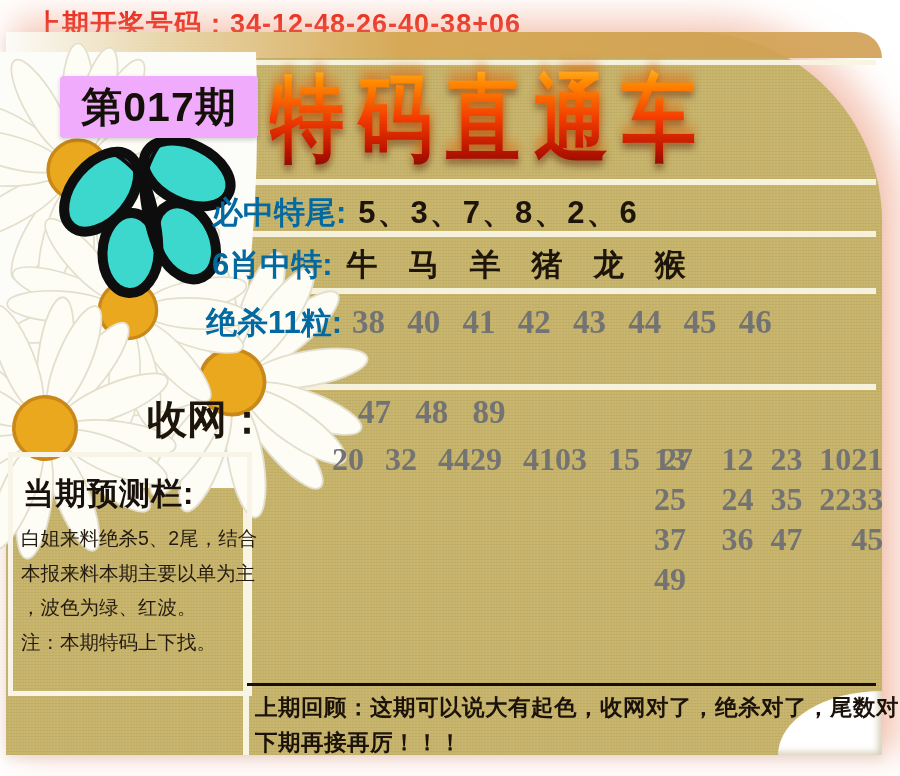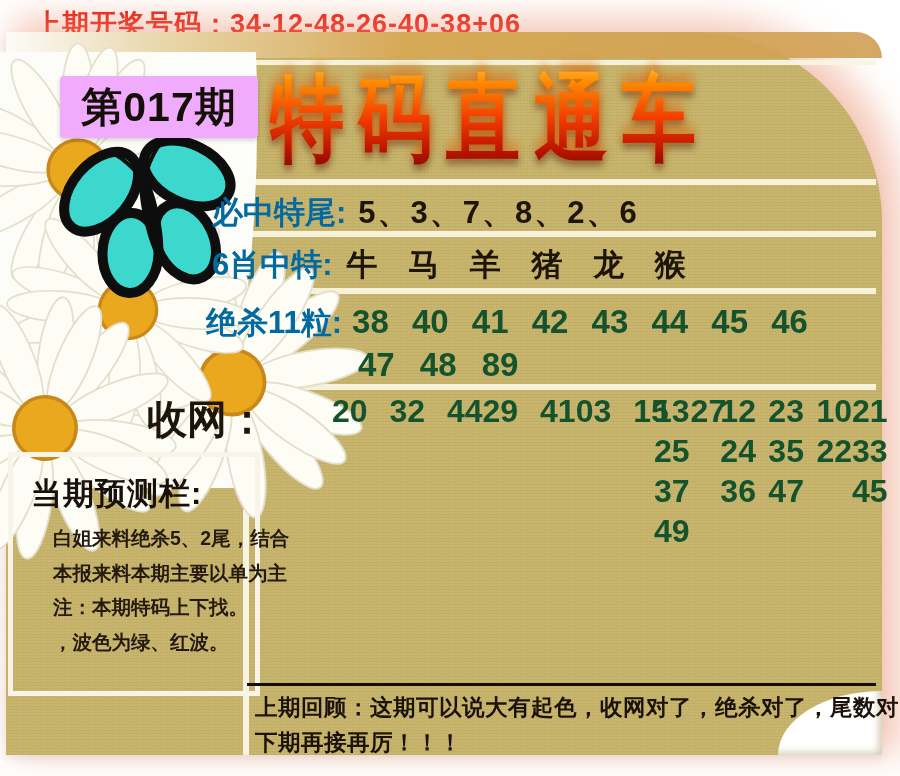--- a/index.html
+++ b/index.html
@@ -58,35 +58,35 @@
     filter:drop-shadow(0 -5px 5px rgba(255,110,0,0.65)) drop-shadow(0 4px 3px rgba(60,10,0,0.45));
   }
   
   .row-label{font-weight:bold;color:#0369a1;}
   .tail-row,.zodiac-row{position:absolute;left:212px;font-size:31px;font-weight:bold;color:#1d140a;white-space:nowrap;}
   .tail-row{top:192px;}
   .zodiac-row{top:244px;}
   .tail-values{margin-left:12px;letter-spacing:2px;}
   .zodiac-values{margin-left:14px;word-spacing:18px;letter-spacing:2px;}
   .kill-row{position:absolute;left:206px;top:302px;font-size:31px;font-weight:bold;color:#1d140a;white-space:nowrap;}
-  .num{font-family:Liberation Sans, sans-serif;font-weight:bold;color:#14532d;}
+  .num{font-family:Liberation Serif, serif;font-weight:bold;color:#737373;margin-top:48px;}
   .kill-nums{margin-left:10px;font-size:33px;word-spacing:14px;}
   .kill-line2{position:absolute;left:358px;top:346px;font-size:33px;word-spacing:16px;}
   .net-label{position:absolute;left:147px;top:392px;font-size:40px;font-weight:bold;color:#1d140a;}
   .net-col{position:absolute;top:391px;display:flex;flex-direction:row;}
   .net-col .cell{height:50.5px;font-size:32px;word-spacing:13px;line-height:40px;}
   .net-col-left{left:332px;}
   .net-col-right{left:654px;}
   
   .predict{
     position:absolute;left:8px;top:452px;width:226px;height:232px;
-    border:5px solid #f8f5e8;padding:2px 0 0 16px;
+    border:5px solid #f8f5e8;padding:2px 0 0 8px;
   }
   .predict-title{font-size:31px;font-weight:900;color:#18100a;margin:14px 0 6px 2px;letter-spacing:1px;}
-  .predict-line{font-size:19.5px;font-weight:bold;color:#241a10;line-height:34.5px;white-space:nowrap;margin-left:24px;}
+  .predict-line{font-size:19.5px;font-weight:normal;color:#241a10;line-height:34.5px;white-space:nowrap;}
   
   .review-line{position:absolute;left:255px;font-size:22.5px;font-weight:bold;color:#1b120a;white-space:nowrap;letter-spacing:0.5px;}
   .review-1{top:692px;}
   .review-2{top:727px;}
   .vdiv{position:absolute;left:243px;top:384px;width:6px;height:371px;background:#f8f4e2;}
 </style>
 </head>
 <body>
 
 <div class="top-draw">上期开奖号码：34-12-48-26-40-38+06</div>
@@ -177,19 +177,19 @@
   <div class="cell num">12 24 36</div>
   <div class="cell num">23 35 47</div>
   <div class="cell num">10 22</div>
   <div class="cell num">21 33 45</div>
 </div>
 
 <div class="predict">
   <div class="predict-title">当期预测栏:</div>
   <div class="predict-line">白姐来料绝杀5、2尾，结合</div>
   <div class="predict-line">本报来料本期主要以单为主</div>
+  <div class="predict-line">，波色为绿、红波。</div>
   <div class="predict-line">注：本期特码上下找。</div>
-  <div class="predict-line">，波色为绿、红波。</div>
 </div>
 
 <div class="bline" style="left:247px;top:683px;width:629px;height:3px;"></div>
 <div class="review-line review-1">上期回顾：这期可以说大有起色，收网对了，绝杀对了，尾数对了，</div>
 <div class="review-line review-2">下期再接再厉！！！</div>
 
 </body></html>

